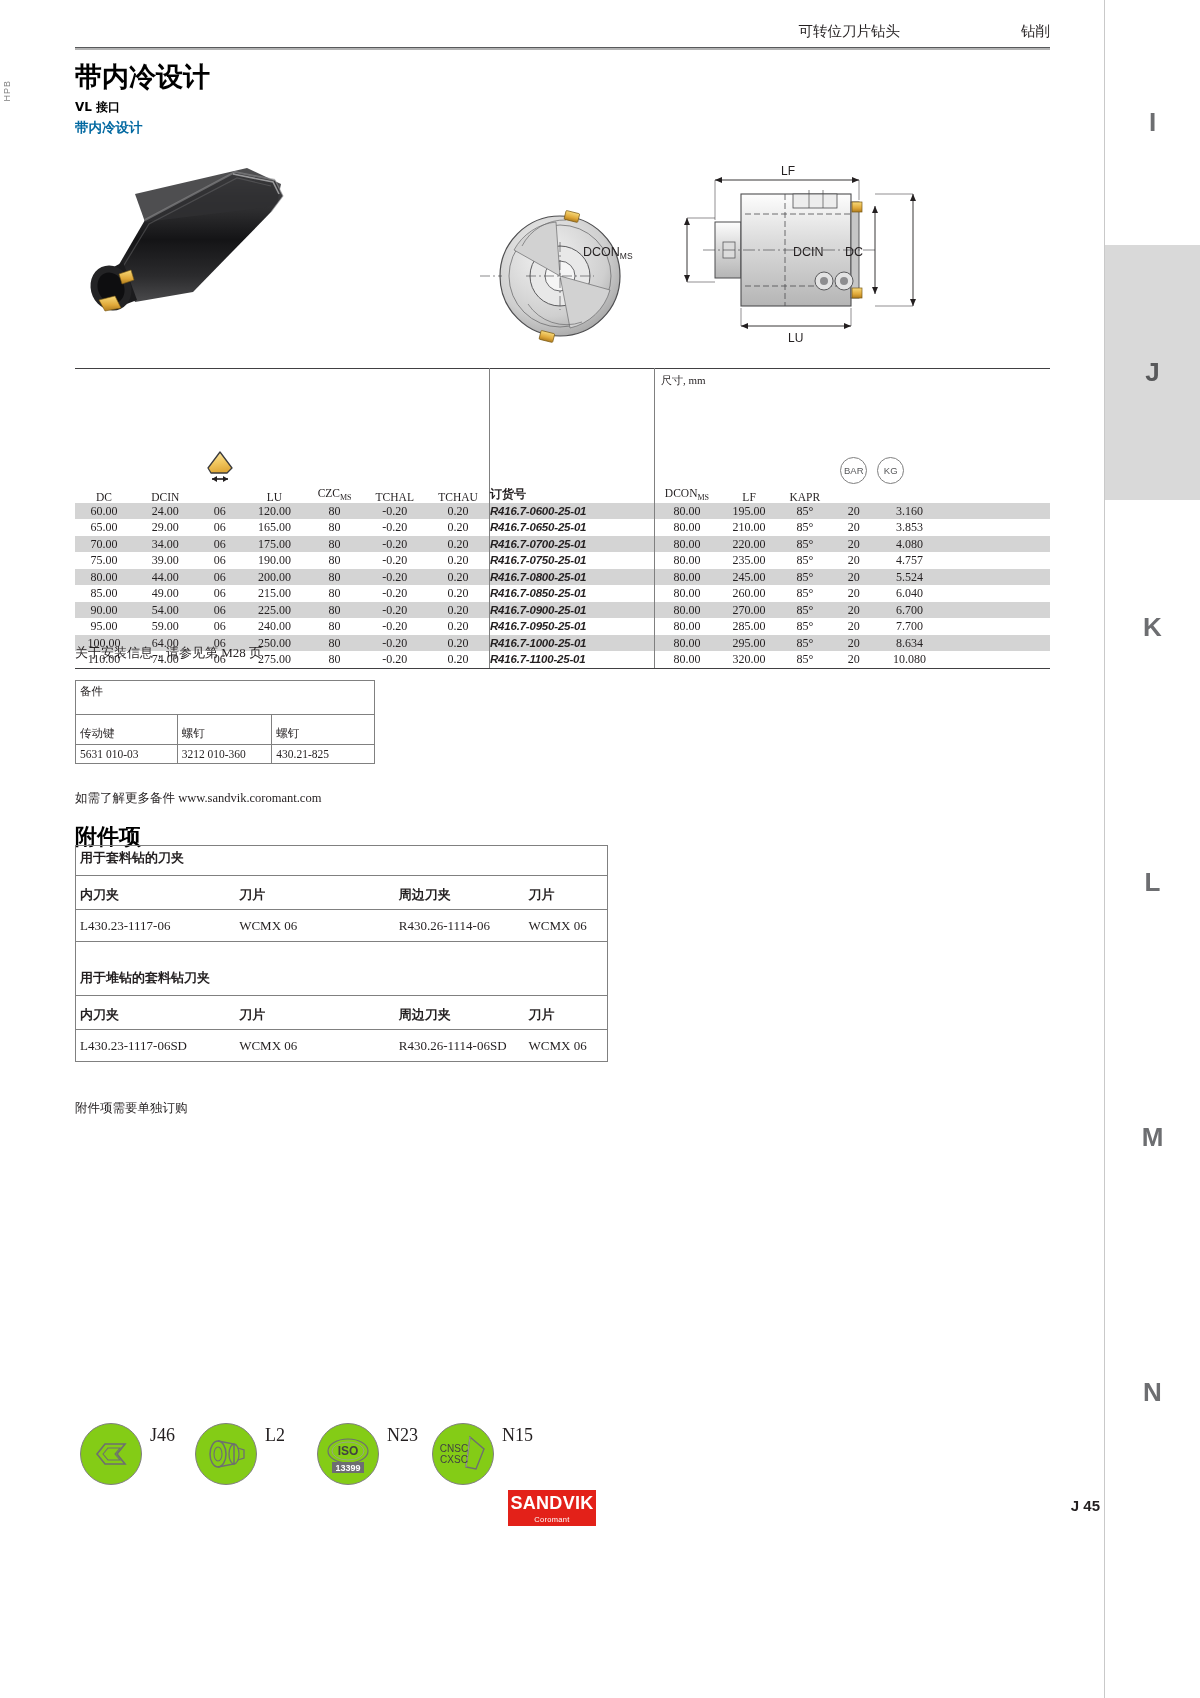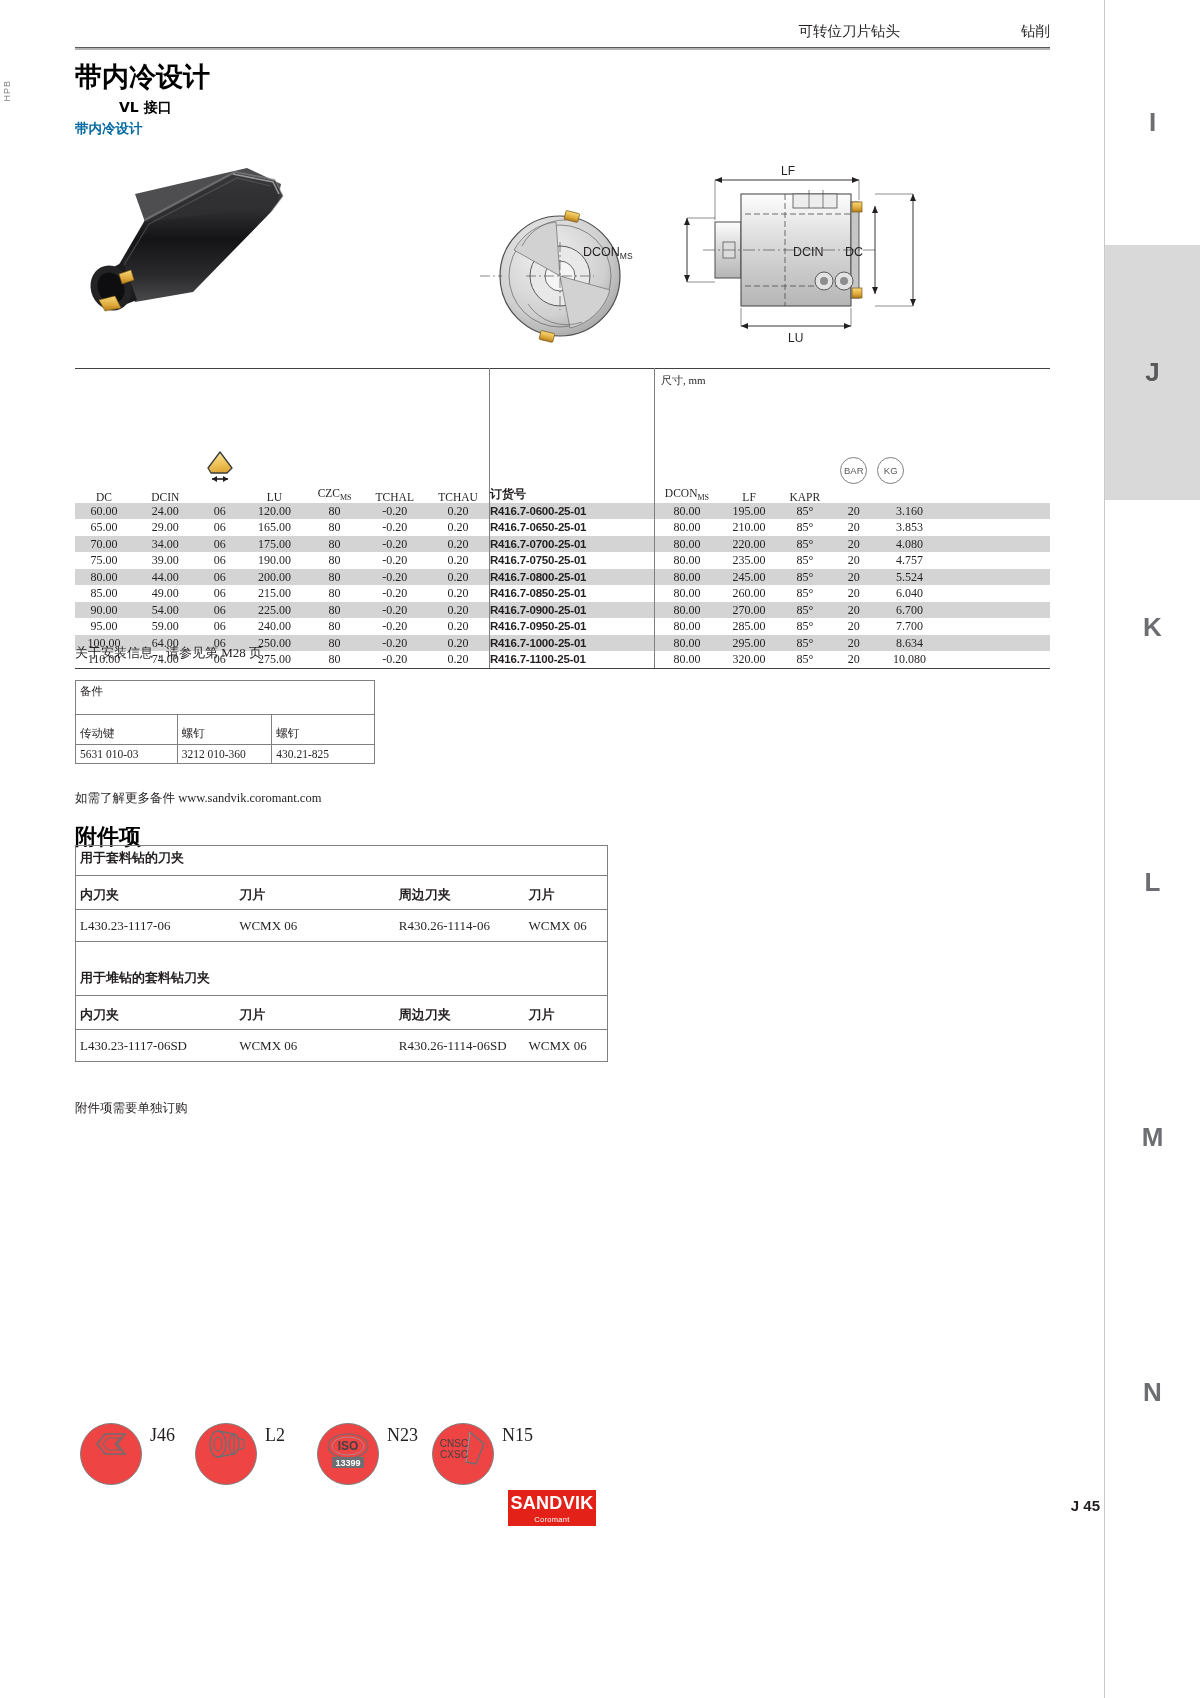--- a/index.html
+++ b/index.html
@@ -28,21 +28,21 @@
   #page-head { position:absolute; left:75px; top:22px; width:975px; }
   #page-head .hrow { display:flex; justify-content:flex-end; align-items:baseline; font-size:14.5px; }
   #page-head .h-cat { margin-right:90px; }
   #page-head .h-sec { width:60px; text-align:right; }
   #head-rule { position:absolute; left:75px; top:47px; width:975px; height:3px;
                background:linear-gradient(to bottom,#58595b 0,#58595b 1px,#b3b3b3 1px,#b3b3b3 3px); }
 
   
   #title-block { position:absolute; left:75px; top:60px; }
   #title-block .t1 { font-family:"DejaVu Sans", sans-serif; font-weight:bold; font-size:27px; line-height:1.28; color:#000; }
-  #title-block .t2 { font-family:"DejaVu Sans", sans-serif; font-weight:bold; font-size:14px; margin-top:4px; color:#000;margin-left:44px;}
+  #title-block .t2 { font-family:"DejaVu Sans", sans-serif; font-weight:bold; font-size:12px; margin-top:4px; color:#000;}
   #title-block .t3 { font-family:"DejaVu Sans", sans-serif; font-weight:bold; font-size:13.5px; margin-top:3px; color:#0369a1;}
 
   
   #illus { position:absolute; left:75px; top:150px; width:975px; height:200px; }
 
   
   .tbl { border-collapse:collapse; }
 
   #main-table-wrap { position:absolute; left:75px; top:368px; width:975px; }
   table#main-table { width:975px; border-collapse:collapse; font-size:11.5px; }
@@ -51,21 +51,21 @@
   .mt-toprule { border-top:1.4px solid #414042; }
   .grp-cell { height:80px; vertical-align:top; position:relative;margin-top:12px; }
   .vline { border-left:1px solid #808080; }
   .dim-label { font-size:11px; padding:4px 0 0 6px; color:#231f20; }
 
   .hdr td { font-size:11.5px; text-align:center; padding-bottom:2px; vertical-align:bottom; color:#231f20; }
   .hdr td.left-al { text-align:left; padding-left:6px; font-family:"DejaVu Sans", sans-serif; font-weight:bold; font-size:12px;}
   .sub { font-size:8px; vertical-align:sub; }
 
   tr.drow td { font-size:12px; text-align:center; height:16.5px; line-height:16.5px; color:#231f20;}
-  tr.drow td.ord { text-align:left; padding-left:6px; font-family:"Liberation Sans", sans-serif; font-weight:bold; font-size:11.5px; letter-spacing:-0.2px;}
+  tr.drow td.ord { text-align:left; padding-left:6px; font-family:"Liberation Sans", sans-serif; font-weight:bold; font-size:11.5px; letter-spacing:-0.2px;font-style:italic;}
   tr.drow.alt td { background:#d4d4d4; }
   tr.drow td.vline { border-left:1px solid #808080; }
   #main-table .lastrule td { border-bottom:1.2px solid #414042; }
 
   .circ { display:inline-flex; align-items:center; justify-content:center;
           width:27px; height:27px; border:1px solid #808080; border-radius:50%;
           font-family:"Liberation Sans", sans-serif; font-size:9.5px; color:#58595b; background:#fff;}
 
   #note-m28 { position:absolute; left:75px; top:644px; font-size:13px; }
 
@@ -87,22 +87,22 @@
   table#acc tr.colhd td { font-family:"DejaVu Sans", sans-serif; font-weight:bold; font-size:13px; height:34px; vertical-align:bottom; padding-bottom:5px;}
   table#acc tr.vals td { font-size:13px; height:32px; vertical-align:middle; }
   table#acc tr.spacer td { height:24px; }
   .bd-t { border-top:1px solid #808080; }
   .bd-out { border:1px solid #808080; }
   #acc-note { position:absolute; left:75px; top:1100px; font-size:12.5px; }
 
   
   #bot-icons { position:absolute; left:80px; top:1405px; width:520px; height:90px; }
   .bi { position:absolute; top:18px; }
-  .bi .ring { width:62px; height:62px; border-radius:50%; border:1.6px solid #808080; background:#ef4444;
-              display:flex; align-items:flex-start; justify-content:center; }
+  .bi .ring { width:62px; height:62px; border-radius:50%; border:1.6px solid #808080; background:#84cc16;
+              display:flex; align-items:center; justify-content:center; }
   .bi .cap { position:absolute; left:70px; top:2px; font-size:18px; color:#231f20; }
 
   
   #logo { position:absolute; left:508px; top:1490px; width:88px; height:36px; background:#e32119;
           display:flex; flex-direction:column; align-items:center; justify-content:center; }
   #logo .l1 { color:#fff; font-family:"Liberation Sans", sans-serif; font-weight:bold; font-size:18px; letter-spacing:0.3px; }
   #logo .l2 { color:#fff; font-family:"Liberation Sans", sans-serif; font-size:7.5px; letter-spacing:0.3px; margin-top:1px;}
   #pageno { position:absolute; right:100px; top:1497px; font-family:"Liberation Sans", sans-serif;
             font-weight:bold; font-size:15px; color:#231f20; }
 </style>

